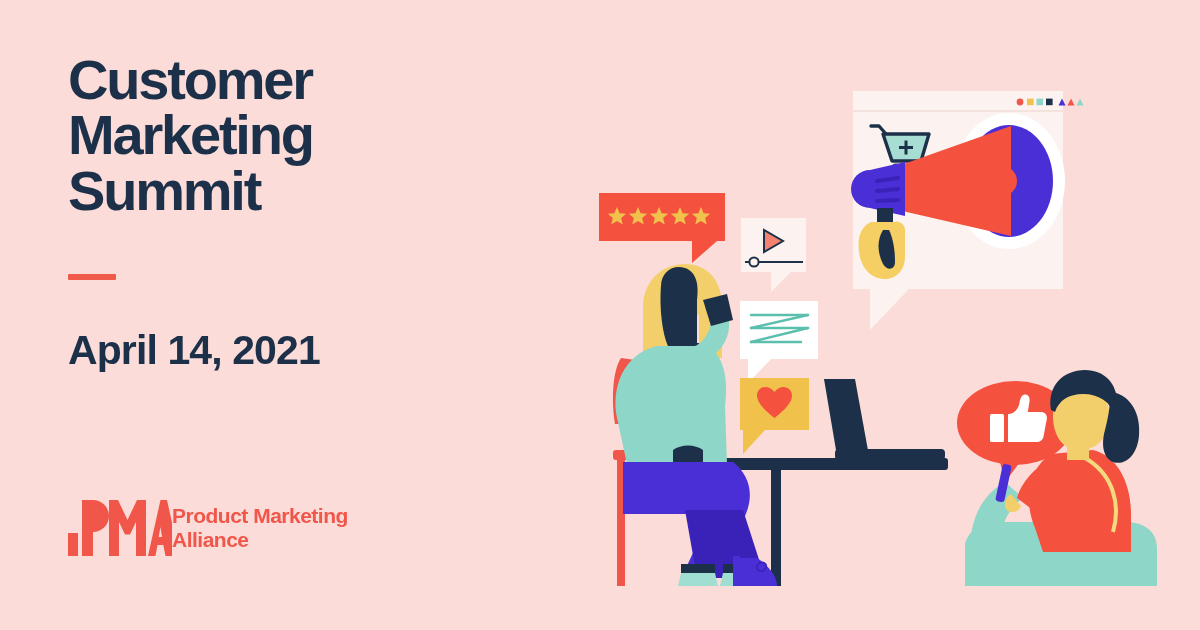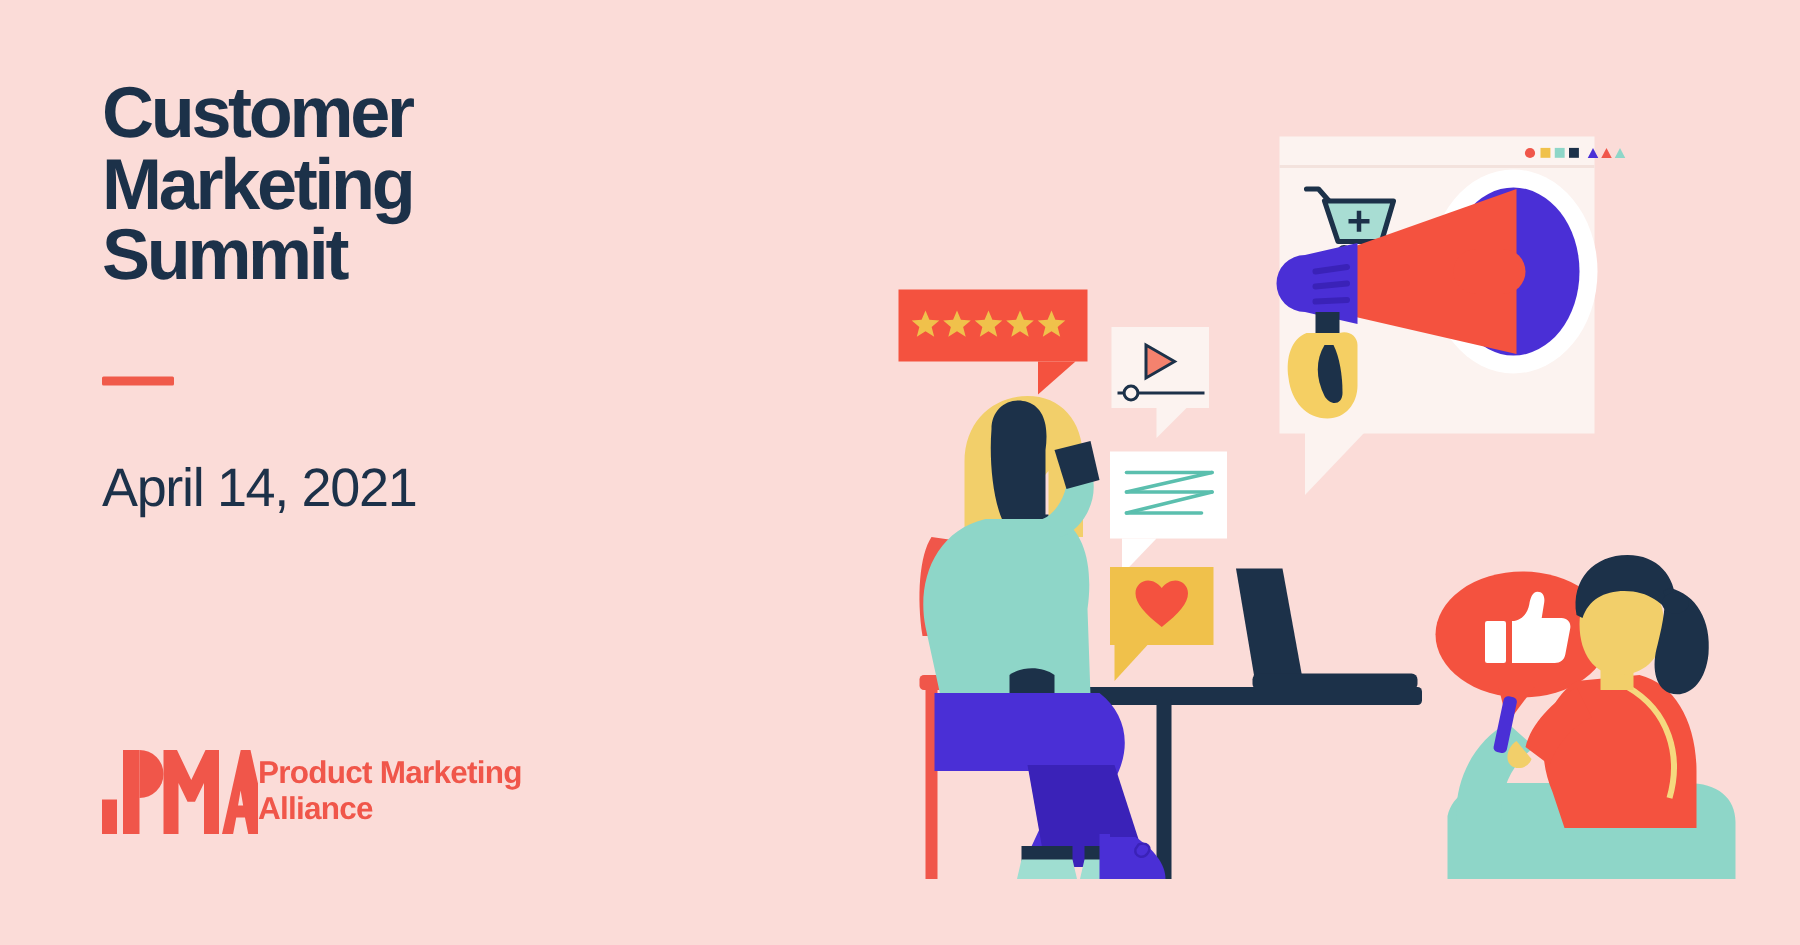--- a/index.html
+++ b/index.html
@@ -24,42 +24,42 @@
   
   .left-col {
     position: absolute;
     left: 68px;
     top: 52px;
     width: 500px;
   }
 
   .title {
     font-family: "Liberation Sans", sans-serif;
-    font-size: 48px;
+    font-size: 56px;
     line-height: 0.99;
     font-weight: 700;
     letter-spacing: -2.2px;
     color: #1c3149;
     margin: 0;
     white-space: pre-line;
   }
 
   .divider {
     width: 48px;
     height: 6px;
     background: #f05a4a;
     border-radius: 1px;
     margin-top: 56px;
     margin-bottom: 47px;
   }
 
   .event-date {
     font-family: "Liberation Sans", sans-serif;
-    font-size: 36px;
-    font-weight: 400;
+    font-size: 41px;
+    font-weight: 700;
     letter-spacing: -0.9px;
     color: #1c3149;
     margin: 0;
   }
 
   
   .logo-block {
     position: absolute;
     left: 68px;
     top: 500px;

